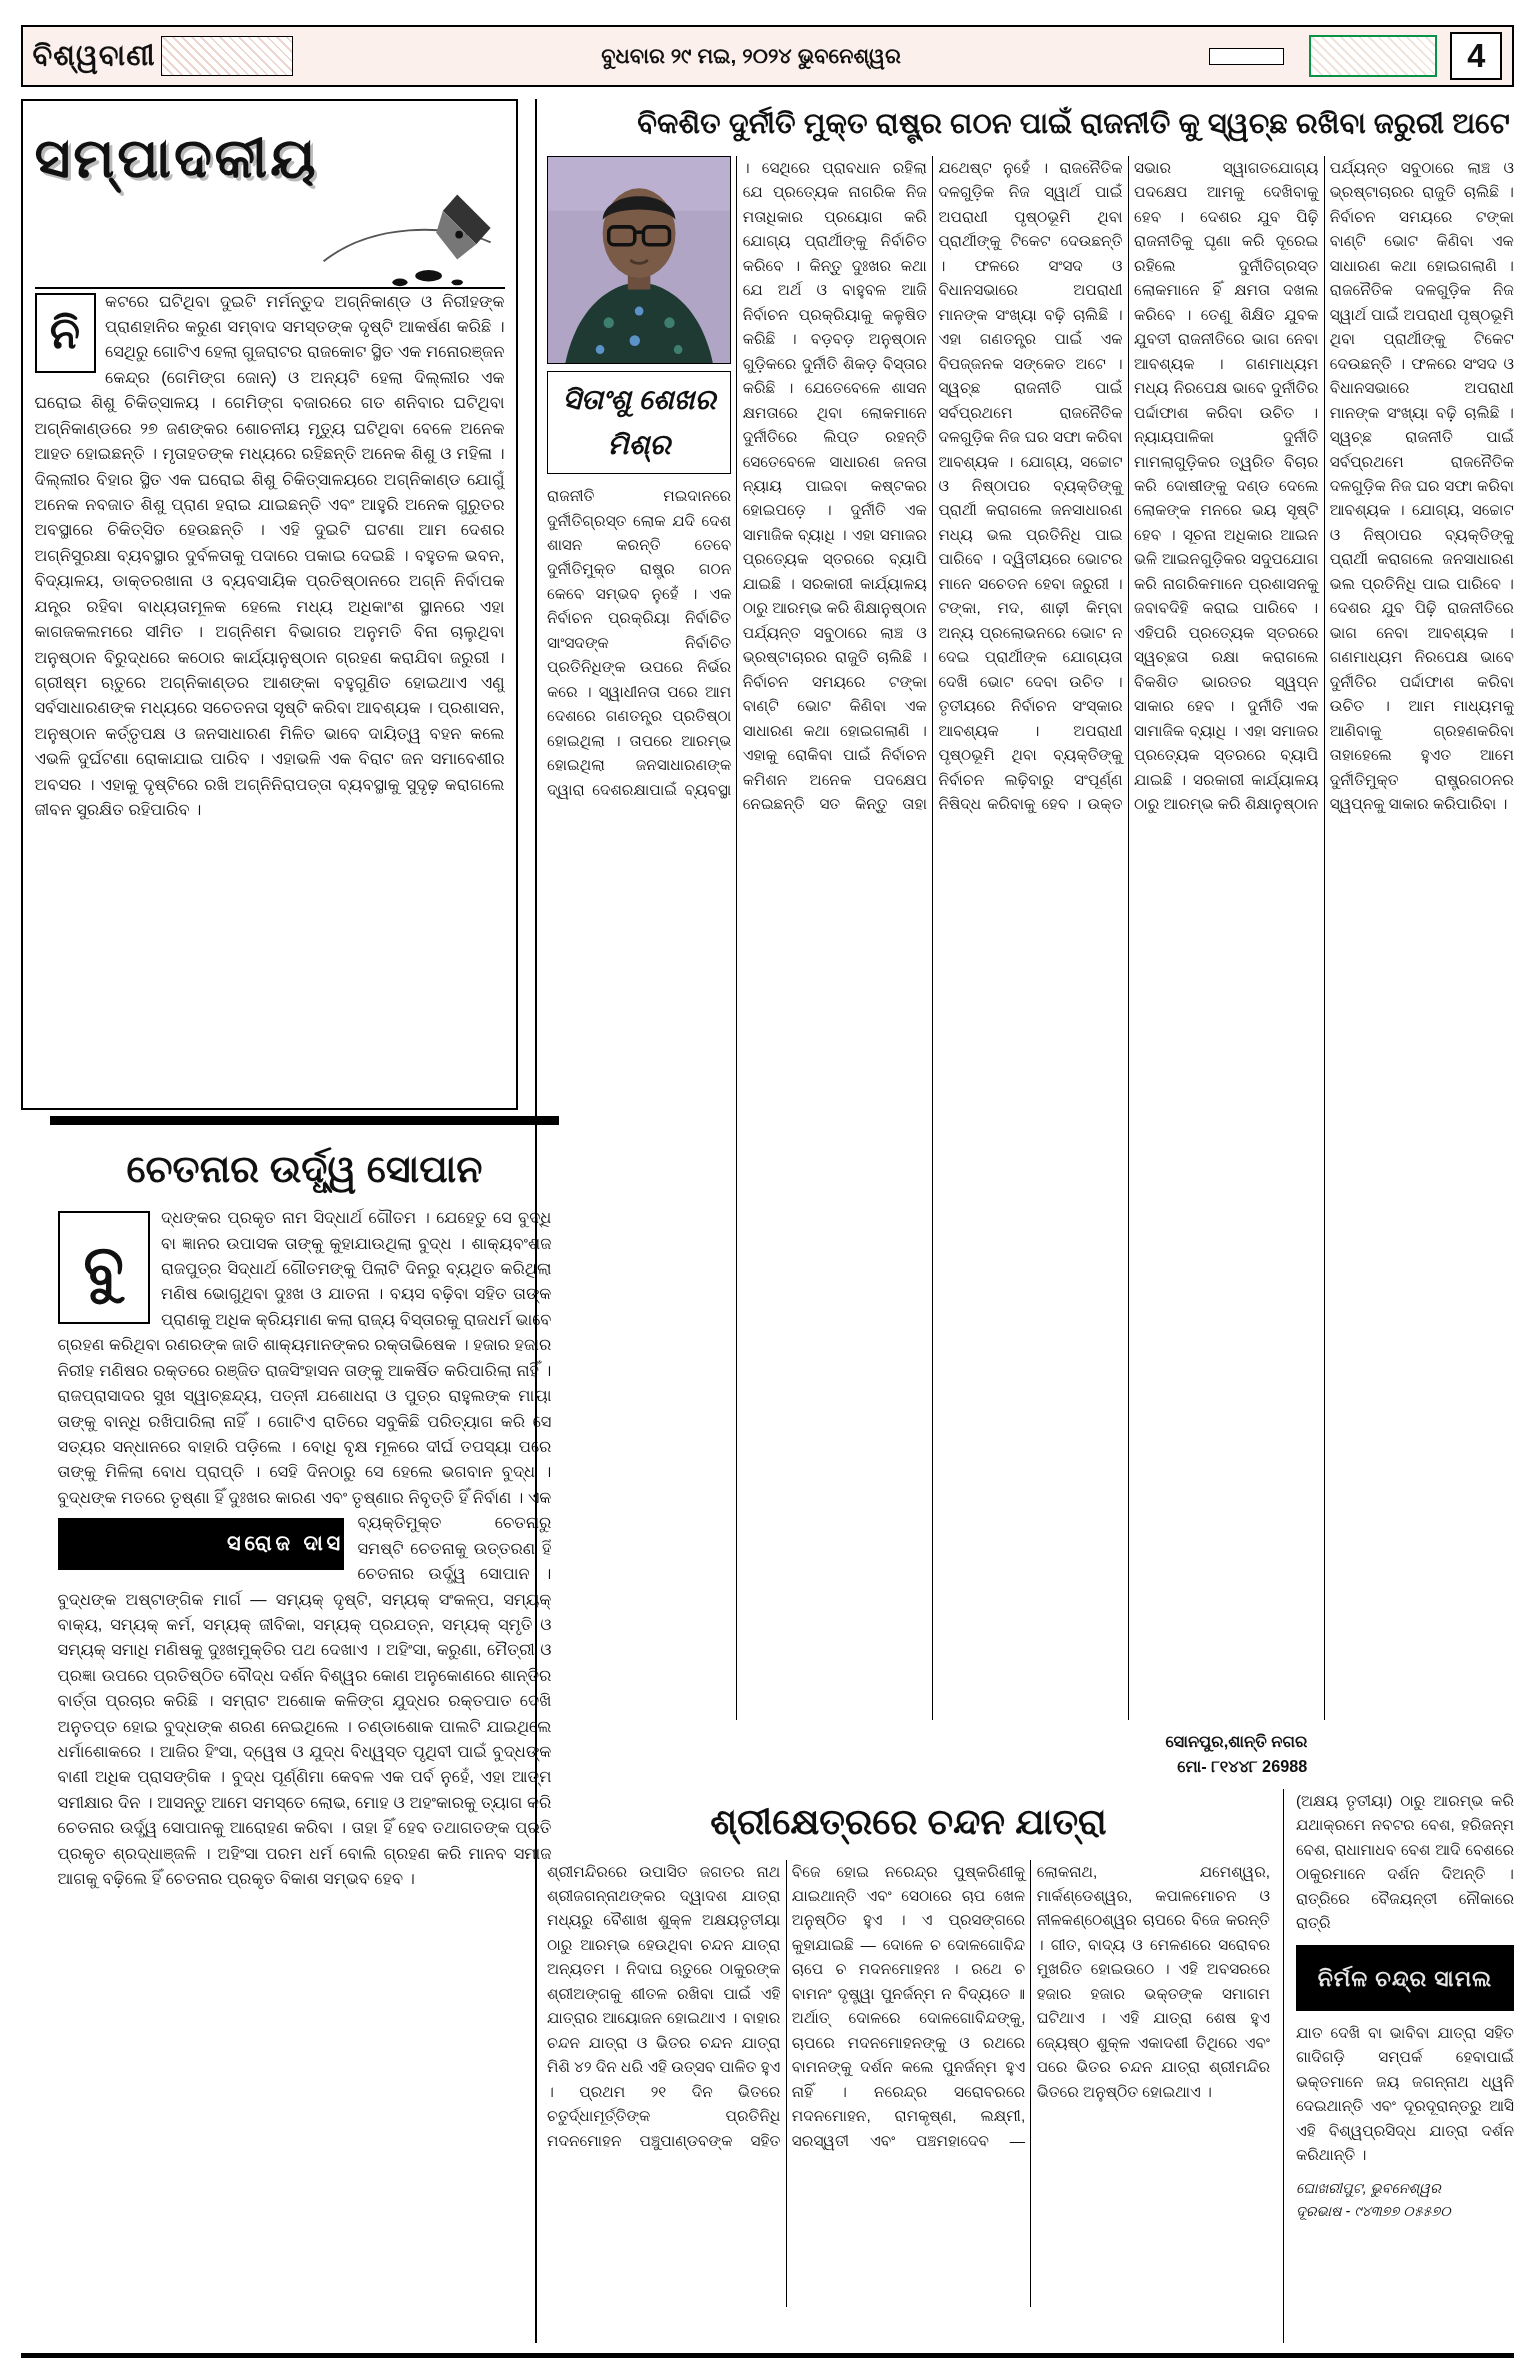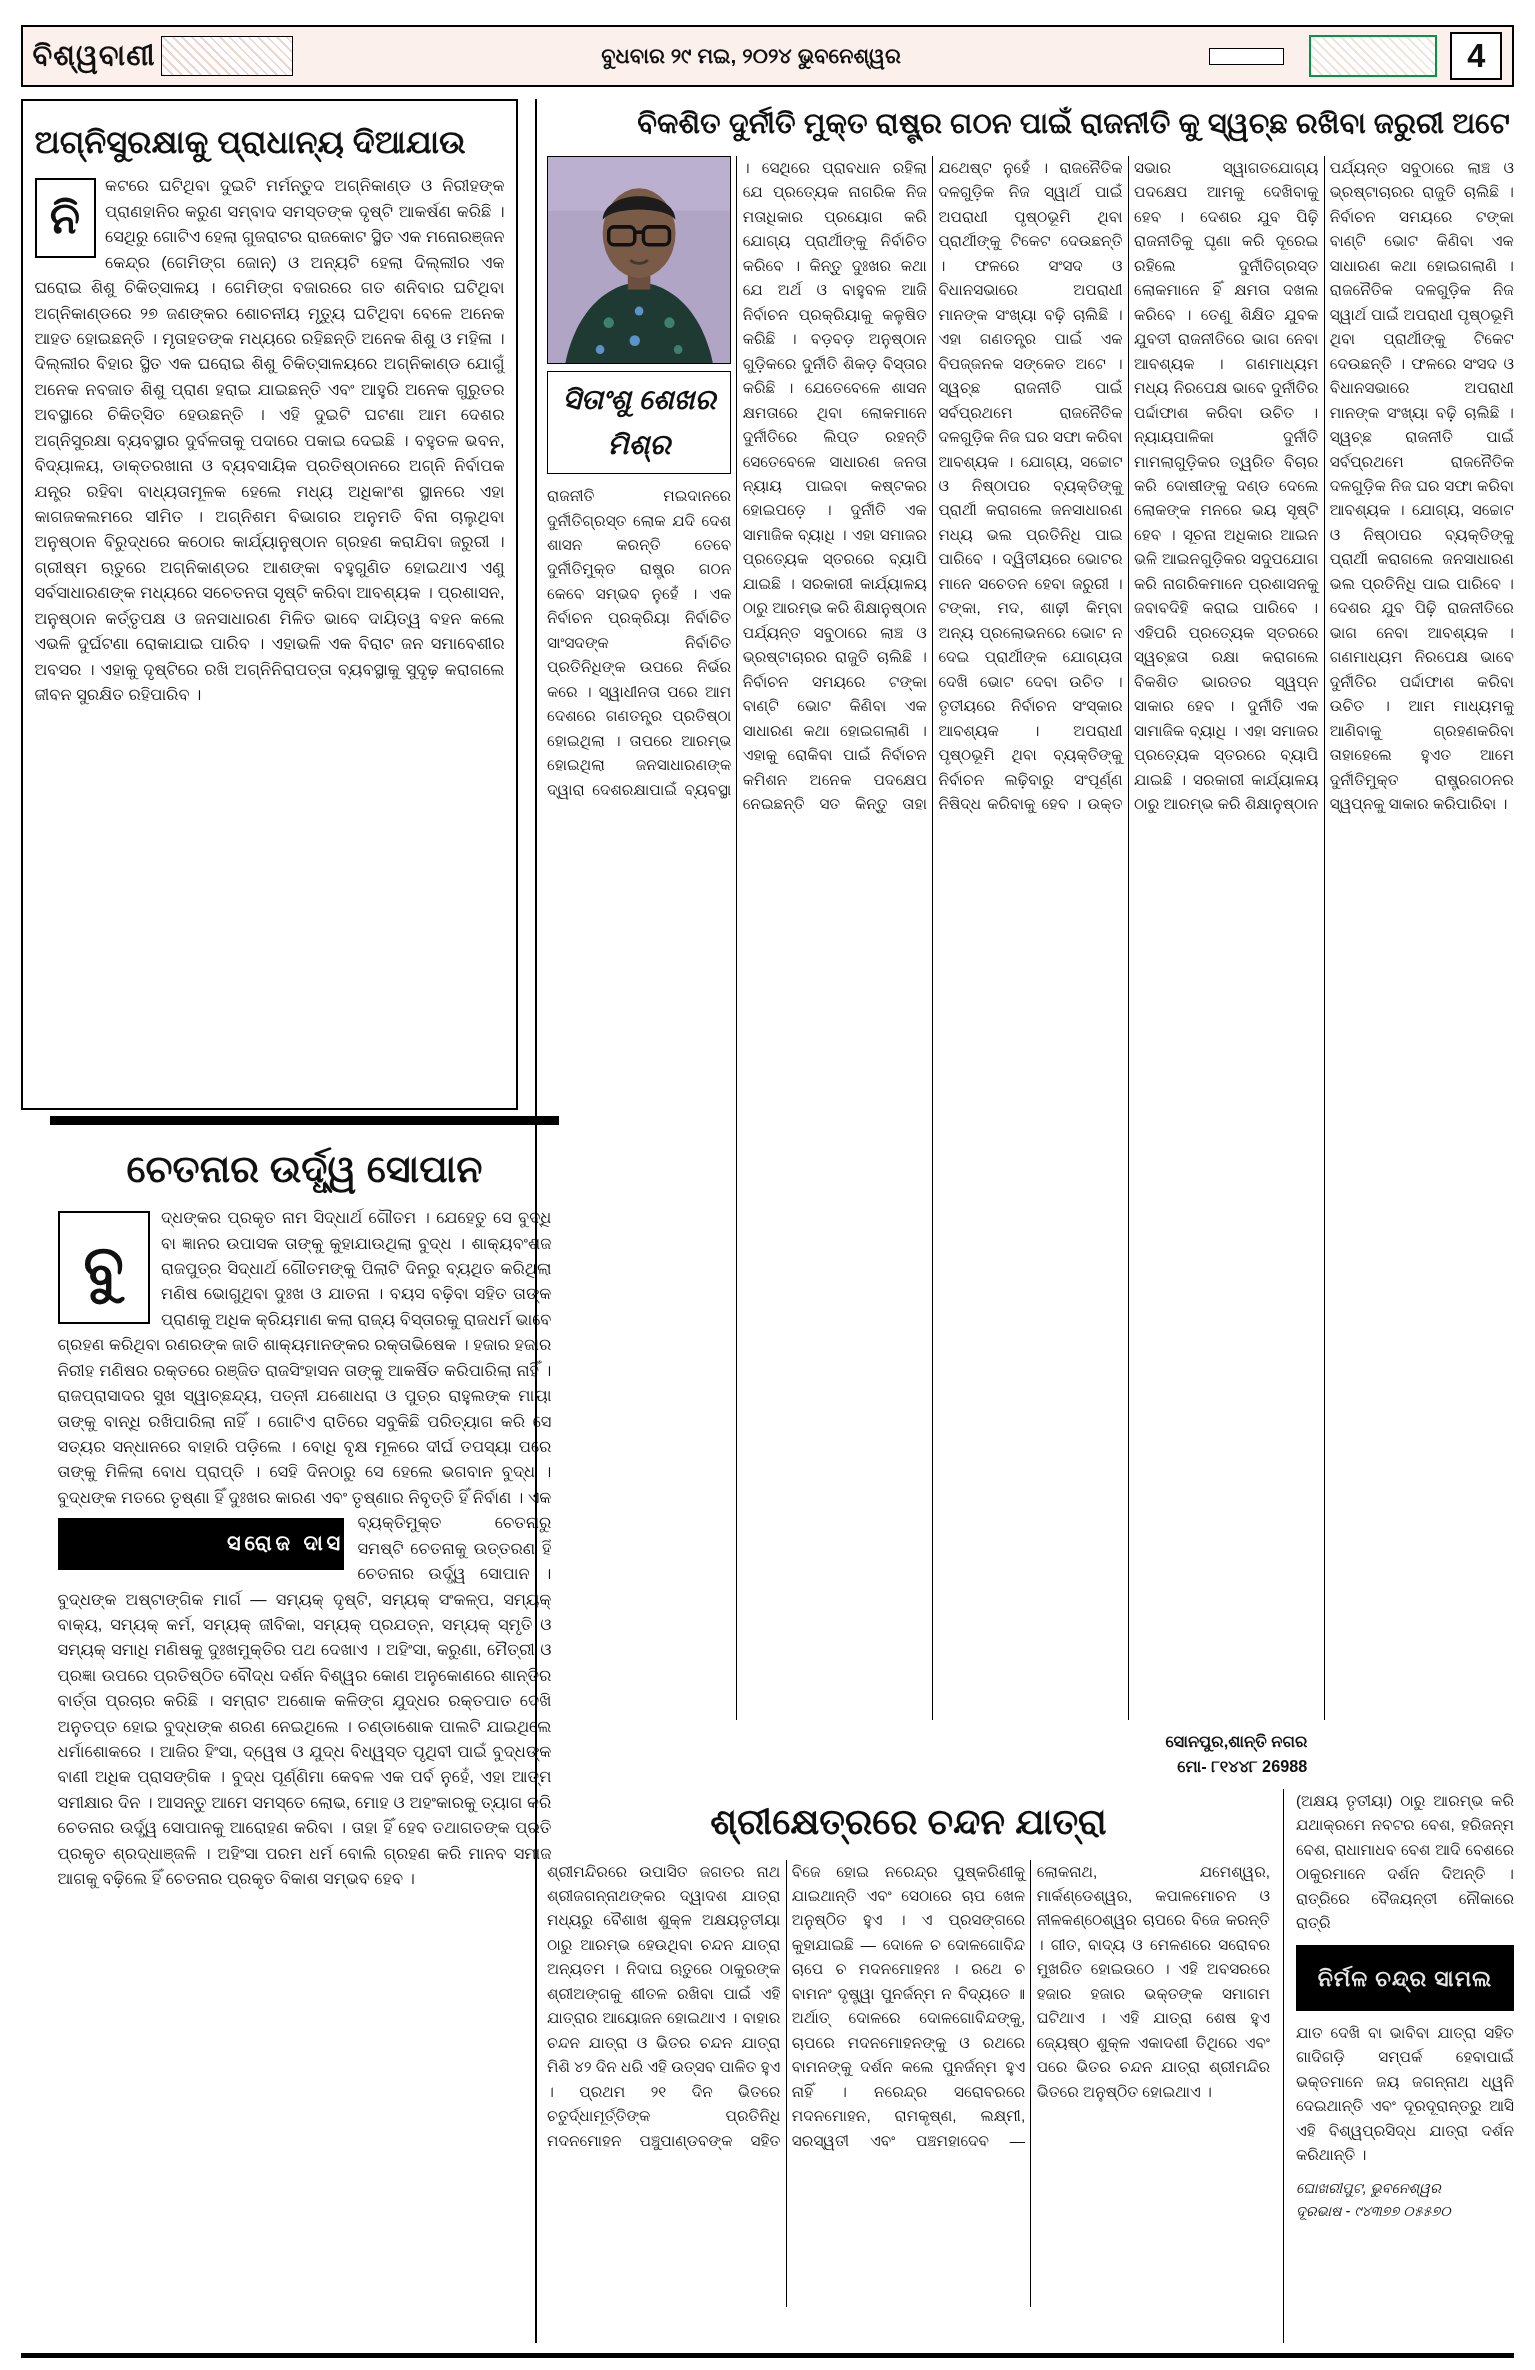--- a/index.html
+++ b/index.html
@@ -79,21 +79,32 @@
   <header id="masthead">
     <div class="paper-name">ବିଶ୍ୱବାଣୀ</div>
     <div class="hatch-box"></div>
     <div class="date-line">ବୁଧବାର ୨୯ ମଇ, ୨୦୨୪ ଭୁବନେଶ୍ୱର</div>
     <div class="small-box"></div>
     <div class="green-box"></div>
     <div class="page-num">4</div>
   </header>
 
   <section id="editorial">
-    <h1>ଅଗ୍ନିସୁରକ୍ଷାକୁ ପ୍ରାଧାନ୍ୟ ଦିଆଯାଉ</h1>
+    <div class="ed-mast">
+      <div class="ed-logo">ସମ୍ପାଦକୀୟ</div>
+      <svg class="ed-pen" width="191" height="105" viewBox="0 0 200 110">
+        <path d="M10 80 C 60 40, 140 40, 185 60" fill="none" stroke="#555" stroke-width="2"></path>
+        <path d="M150 10 L185 45 L170 62 L135 27 Z" fill="#333"></path>
+        <path d="M135 27 L170 62 L150 78 L128 50 Z" fill="#777"></path>
+        <circle cx="152" cy="52" r="4" fill="#111"></circle>
+        <ellipse cx="120" cy="95" rx="14" ry="6" fill="#111"></ellipse>
+        <ellipse cx="90" cy="102" rx="8" ry="4" fill="#111"></ellipse>
+        <ellipse cx="150" cy="102" rx="6" ry="3" fill="#111"></ellipse>
+      </svg>
+    </div>
     <div class="ed-body">
       <span class="dropcap">ନି</span><span>କଟରେ ଘଟିଥିବା ଦୁଇଟି ମର୍ମନ୍ତୁଦ ଅଗ୍ନିକାଣ୍ଡ ଓ ନିରୀହଙ୍କ ପ୍ରାଣହାନିର କରୁଣ ସମ୍ବାଦ ସମସ୍ତଙ୍କ ଦୃଷ୍ଟି ଆକର୍ଷଣ କରିଛି । ସେଥିରୁ ଗୋଟିଏ ହେଲା ଗୁଜରାଟର ରାଜକୋଟ ସ୍ଥିତ ଏକ ମନୋରଞ୍ଜନ କେନ୍ଦ୍ର (ଗେମିଙ୍ଗ ଜୋନ୍) ଓ ଅନ୍ୟଟି ହେଲା ଦିଲ୍ଲୀର ଏକ ଘରୋଇ ଶିଶୁ ଚିକିତ୍ସାଳୟ । ଗେମିଙ୍ଗ ବଜାରରେ ଗତ ଶନିବାର ଘଟିଥିବା ଅଗ୍ନିକାଣ୍ଡରେ ୨୭ ଜଣଙ୍କର ଶୋଚନୀୟ ମୃତ୍ୟୁ ଘଟିଥିବା ବେଳେ ଅନେକ ଆହତ ହୋଇଛନ୍ତି । ମୃତାହତଙ୍କ ମଧ୍ୟରେ ରହିଛନ୍ତି ଅନେକ ଶିଶୁ ଓ ମହିଳା । ଦିଲ୍ଲୀର ବିହାର ସ୍ଥିତ ଏକ ଘରୋଇ ଶିଶୁ ଚିକିତ୍ସାଳୟରେ ଅଗ୍ନିକାଣ୍ଡ ଯୋଗୁଁ ଅନେକ ନବଜାତ ଶିଶୁ ପ୍ରାଣ ହରାଇ ଯାଇଛନ୍ତି ଏବଂ ଆହୁରି ଅନେକ ଗୁରୁତର ଅବସ୍ଥାରେ ଚିକିତ୍ସିତ ହେଉଛନ୍ତି । ଏହି ଦୁଇଟି ଘଟଣା ଆମ ଦେଶର ଅଗ୍ନିସୁରକ୍ଷା ବ୍ୟବସ୍ଥାର ଦୁର୍ବଳତାକୁ ପଦାରେ ପକାଇ ଦେଇଛି । ବହୁତଳ ଭବନ, ବିଦ୍ୟାଳୟ, ଡାକ୍ତରଖାନା ଓ ବ୍ୟବସାୟିକ ପ୍ରତିଷ୍ଠାନରେ ଅଗ୍ନି ନିର୍ବାପକ ଯନ୍ତ୍ର ରହିବା ବାଧ୍ୟତାମୂଳକ ହେଲେ ମଧ୍ୟ ଅଧିକାଂଶ ସ୍ଥାନରେ ଏହା କାଗଜକଲମରେ ସୀମିତ । ଅଗ୍ନିଶମ ବିଭାଗର ଅନୁମତି ବିନା ଚାଲୁଥିବା ଅନୁଷ୍ଠାନ ବିରୁଦ୍ଧରେ କଠୋର କାର୍ଯ୍ୟାନୁଷ୍ଠାନ ଗ୍ରହଣ କରାଯିବା ଜରୁରୀ । ଗ୍ରୀଷ୍ମ ଋତୁରେ ଅଗ୍ନିକାଣ୍ଡର ଆଶଙ୍କା ବହୁଗୁଣିତ ହୋଇଥାଏ ଏଣୁ ସର୍ବସାଧାରଣଙ୍କ ମଧ୍ୟରେ ସଚେତନତା ସୃଷ୍ଟି କରିବା ଆବଶ୍ୟକ । ପ୍ରଶାସନ, ଅନୁଷ୍ଠାନ କର୍ତ୍ତୃପକ୍ଷ ଓ ଜନସାଧାରଣ ମିଳିତ ଭାବେ ଦାୟିତ୍ୱ ବହନ କଲେ ଏଭଳି ଦୁର୍ଘଟଣା ରୋକାଯାଇ ପାରିବ । ଏହାଭଳି ଏକ ବିରାଟ ଜନ ସମାବେଶୀର ଅବସର । ଏହାକୁ ଦୃଷ୍ଟିରେ ରଖି ଅଗ୍ନିନିରାପତ୍ତା ବ୍ୟବସ୍ଥାକୁ ସୁଦୃଢ଼ କରାଗଲେ ଜୀବନ ସୁରକ୍ଷିତ ରହିପାରିବ ।</span>
     </div>
   </section>
 
   <section id="main-article">
     <h1>ବିକଶିତ ଦୁର୍ନୀତି ମୁକ୍ତ ରାଷ୍ଟ୍ର ଗଠନ ପାଇଁ ରାଜନୀତି କୁ ସ୍ୱଚ୍ଛ ରଖିବା ଜରୁରୀ ଅଟେ</h1>
     <div class="main-cols">
       <figure class="photo-card">
         <svg viewBox="0 0 210 230" preserveAspectRatio="none">

